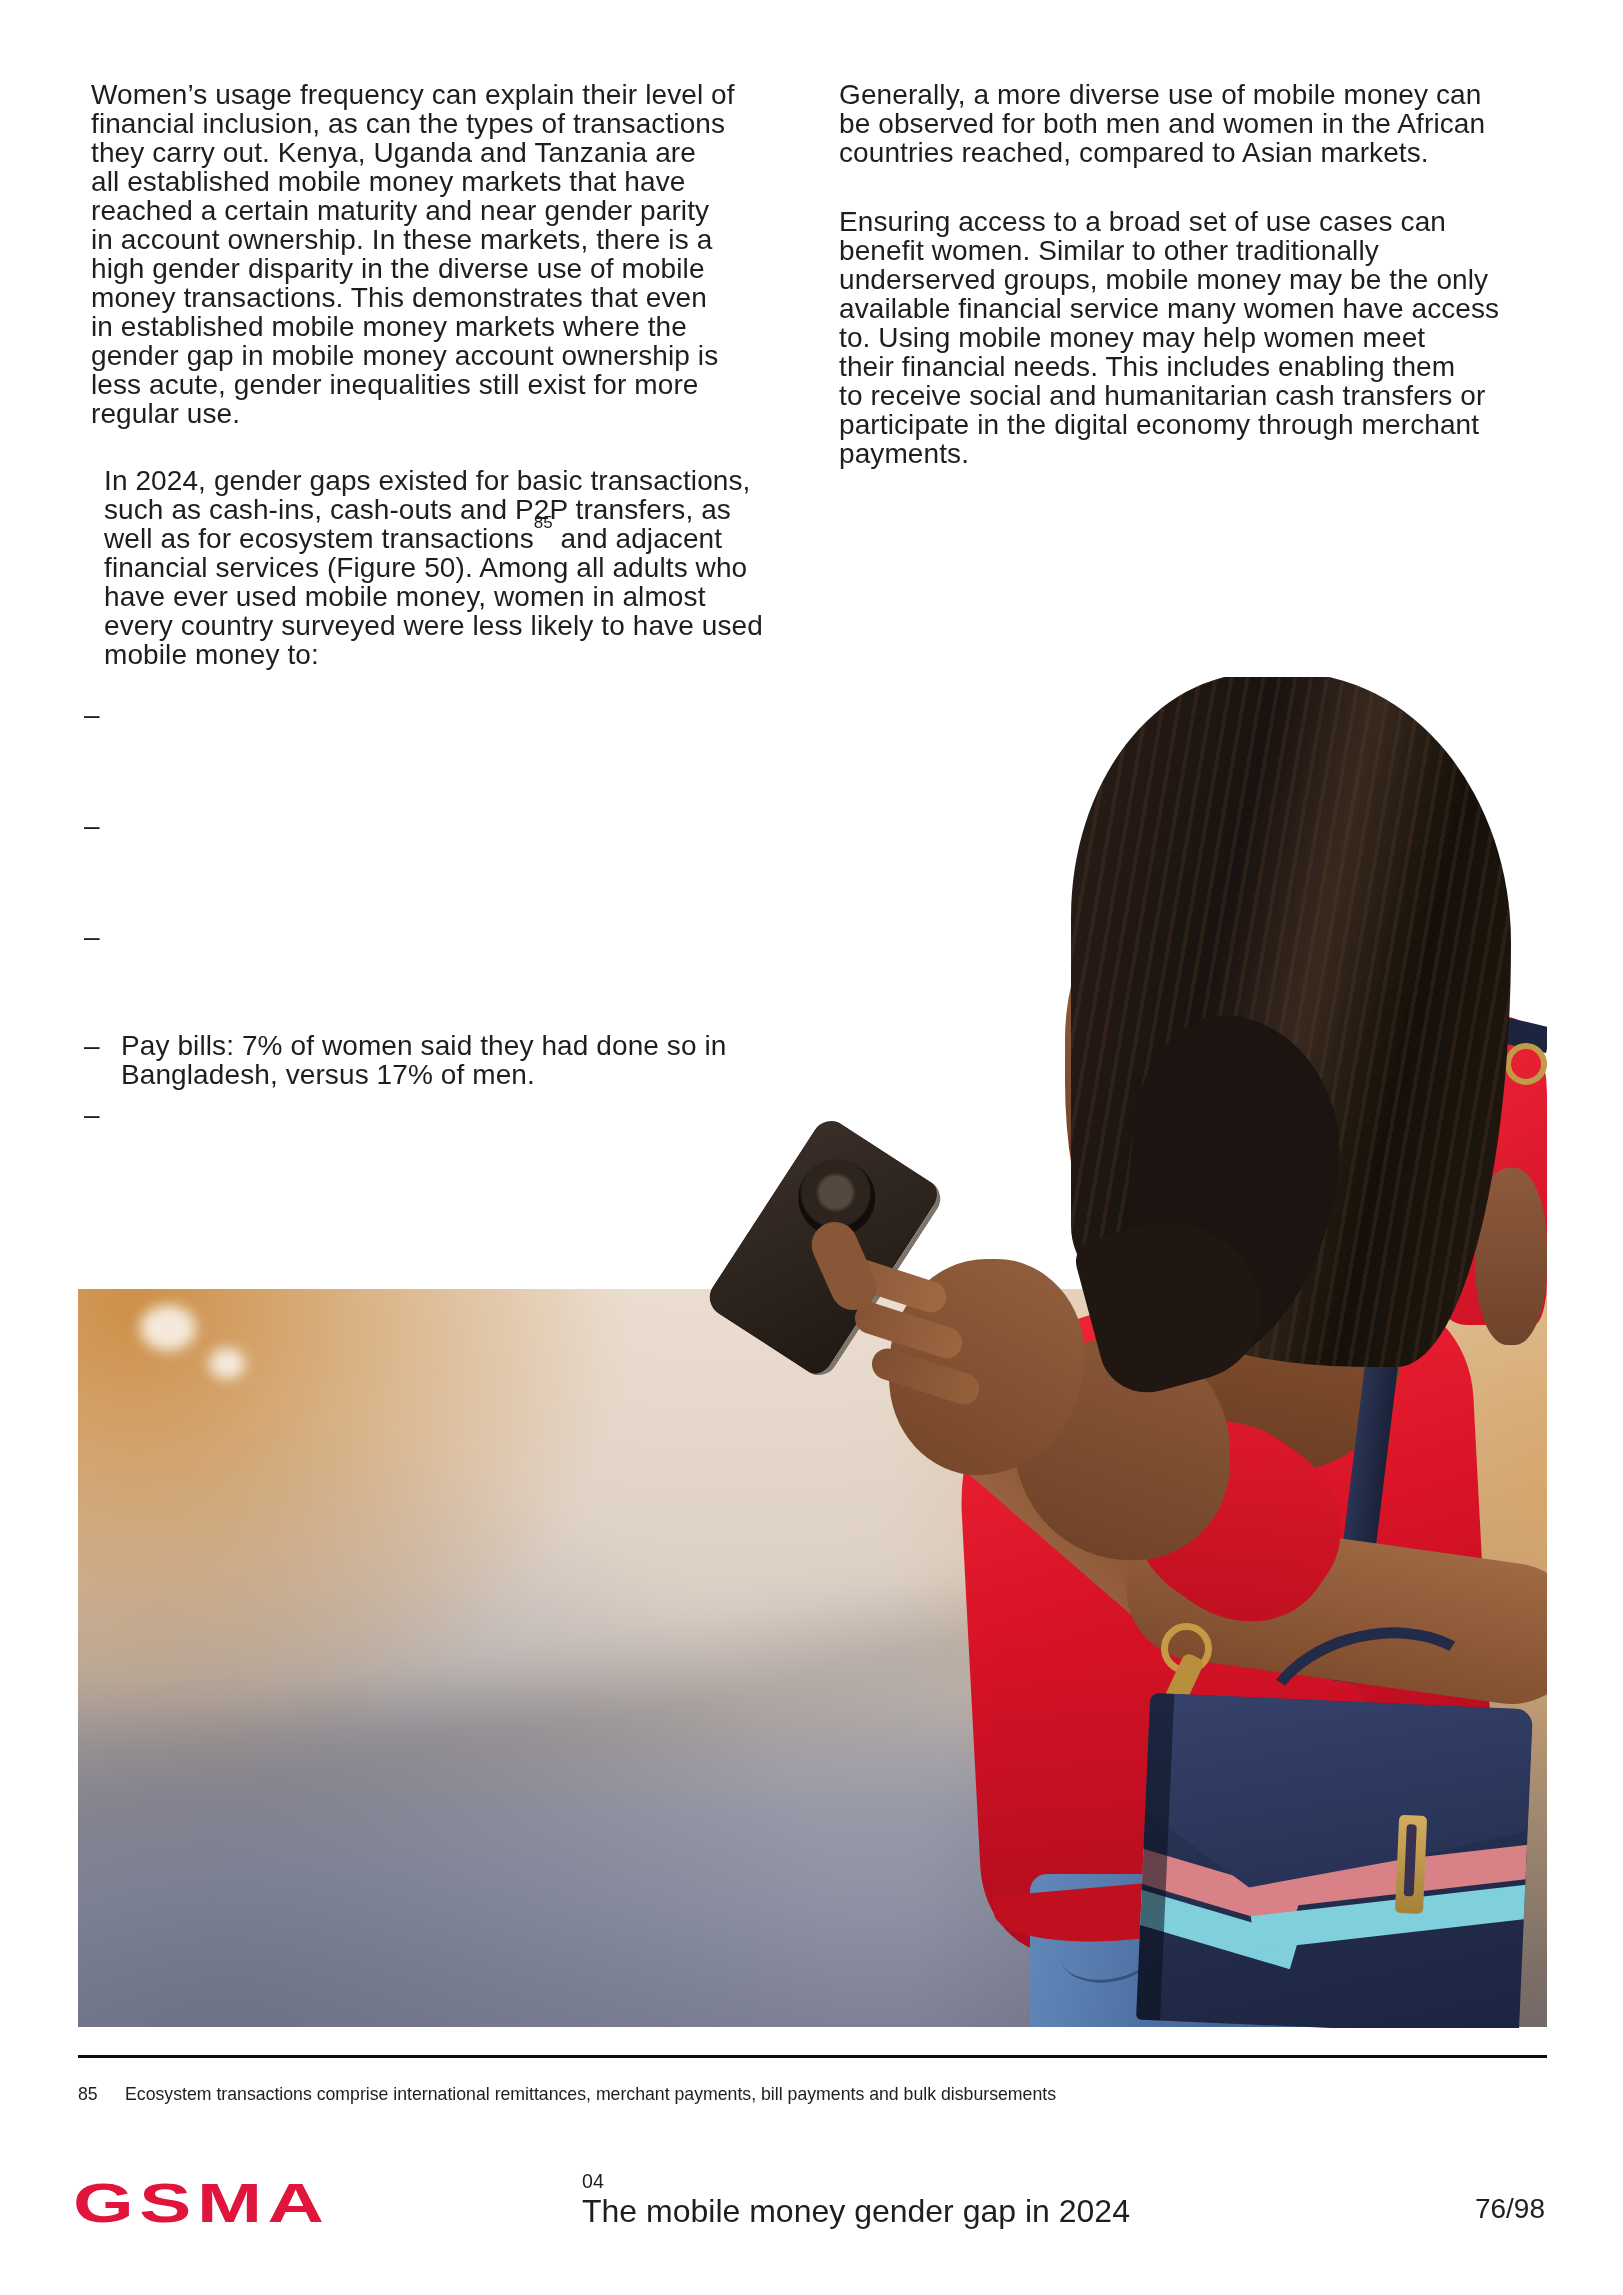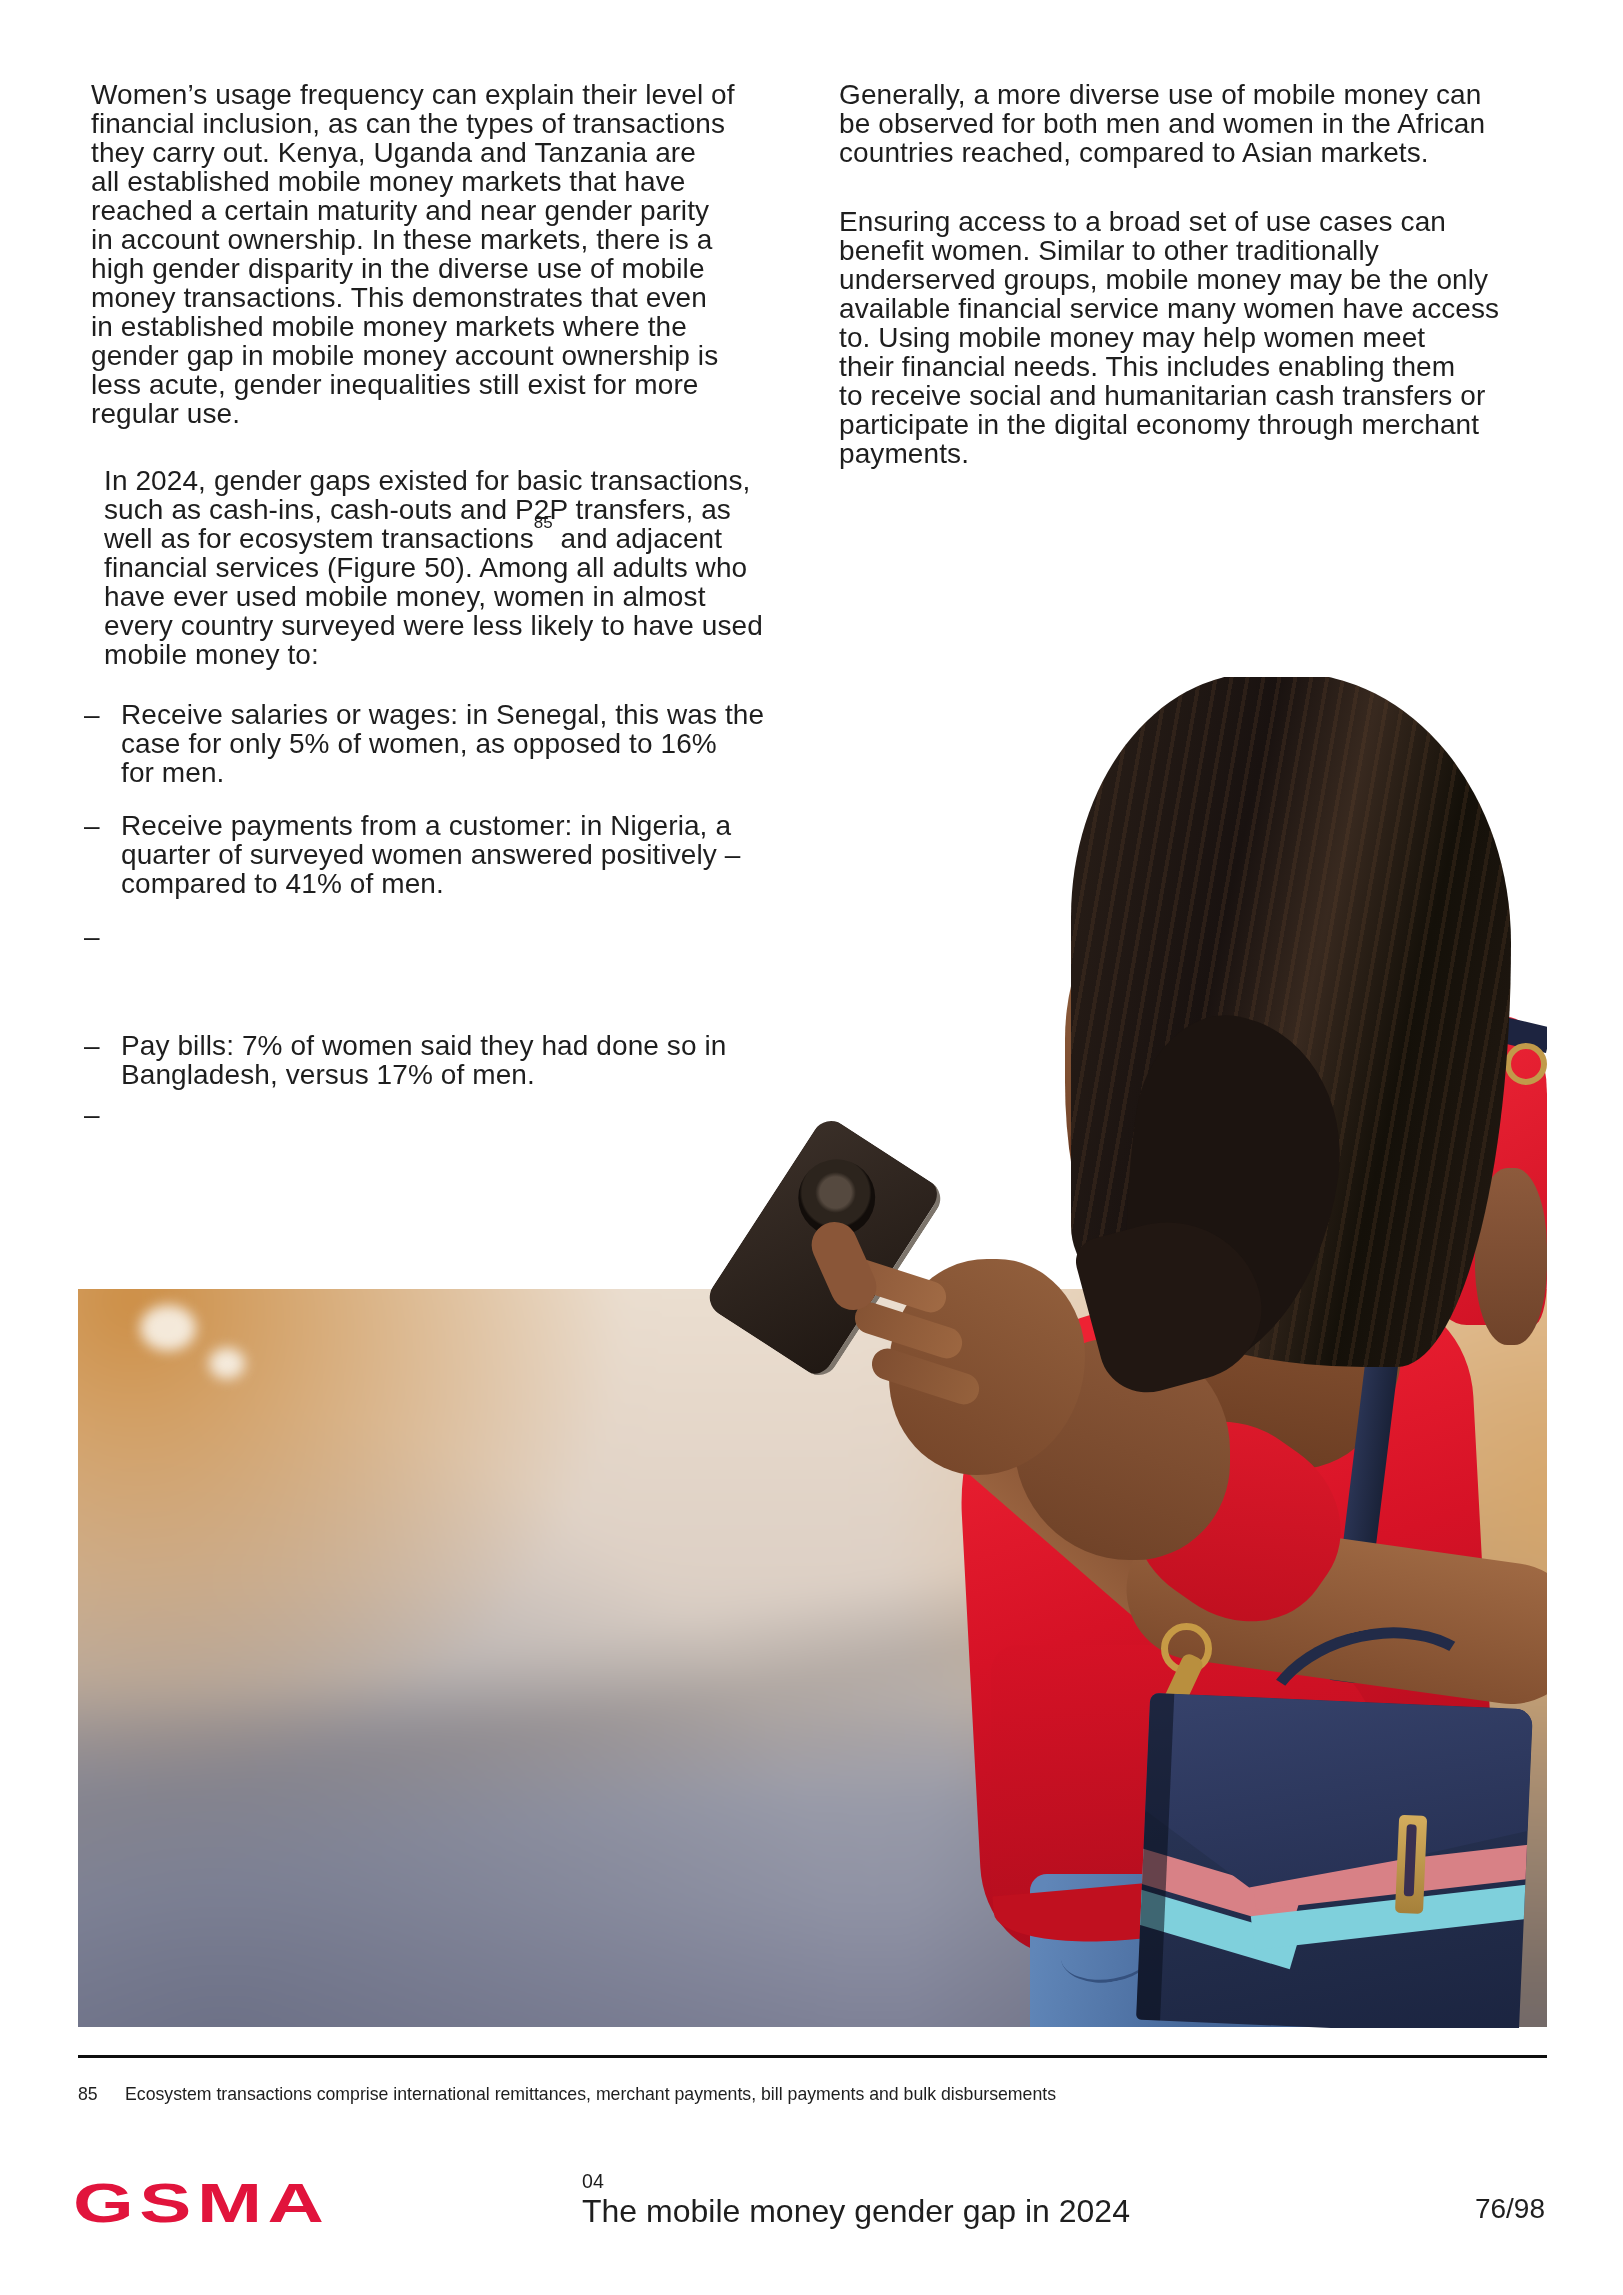--- a/index.html
+++ b/index.html
@@ -56,29 +56,23 @@
 such as cash-ins, cash-outs and P2P transfers, as
 well as for ecosystem transactions</span><sup class="fn">85</sup><span> and adjacent
 financial services (Figure 50). Among all adults who
 have ever used mobile money, women in almost
 every country surveyed were less likely to have used
 mobile money to:</span></p>
 </div>
 
 <div class="bullet" style="top:700px;">
   <span class="dash">–</span>
-  <span class="btext">Receive salaries or wages: in Senegal, this was the
-case for only 5% of women, as opposed to 16%
-for men.</span>
 </div>
 <div class="bullet" style="top:811px;">
   <span class="dash">–</span>
-  <span class="btext">Receive payments from a customer: in Nigeria, a
-quarter of surveyed women answered positively –
-compared to 41% of men.</span>
 </div>
 <div class="bullet" style="top:922px;">
   <span class="dash">–</span>
 </div>
 <div class="bullet" style="top:1031px;">
   <span class="dash">–</span>
   <span class="btext">Pay bills: 7% of women said they had done so in
 Bangladesh, versus 17% of men.</span>
 </div>
 <div class="bullet" style="top:1100px;">

